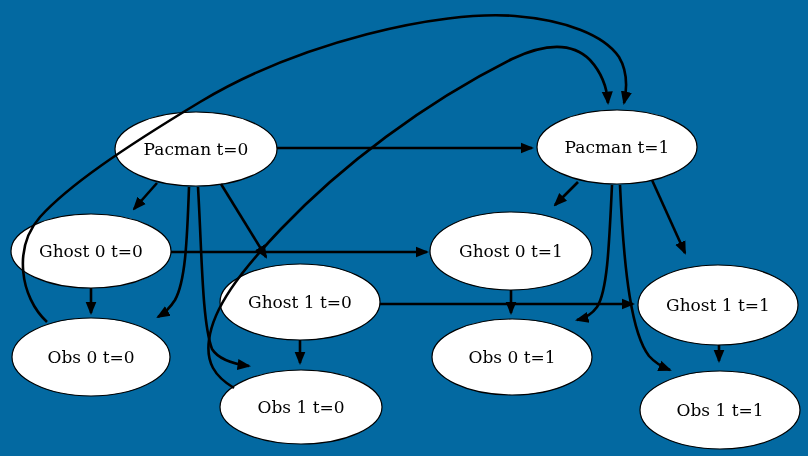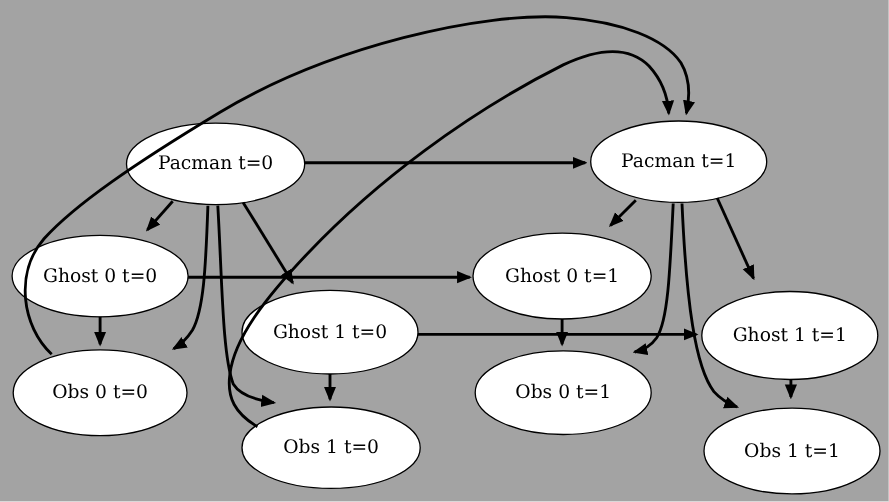--- a/index.html
+++ b/index.html
@@ -8,21 +8,21 @@
     background: #ffffff;
     width: 808px;
     height: 456px;
     overflow: hidden;
     font-family: "DejaVu Serif", "Liberation Serif", serif;
   }
   .canvas {
     position: relative;
     width: 808px;
     height: 456px;
-    background: #a3a3a3;
+    background: #0369a1;
   }
   svg { display: block; }
   .node-ellipse {
     fill: #ffffff;
     stroke: #000000;
     stroke-width: 1.2;
   }
   .node-label {
     fill: #000000;
     font-size: 17px;

